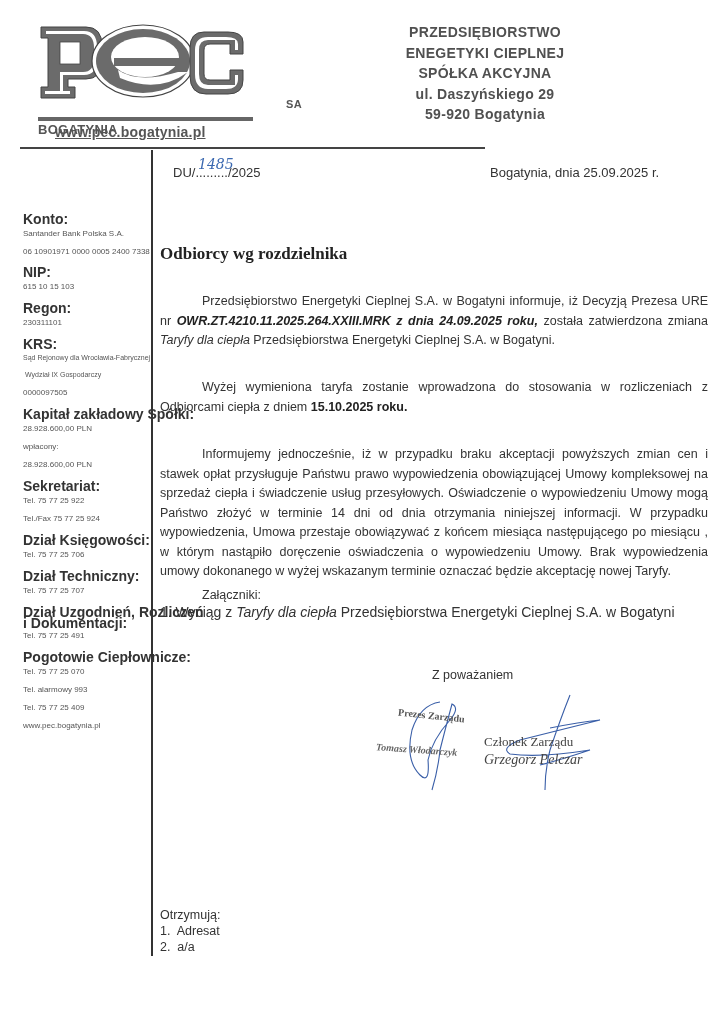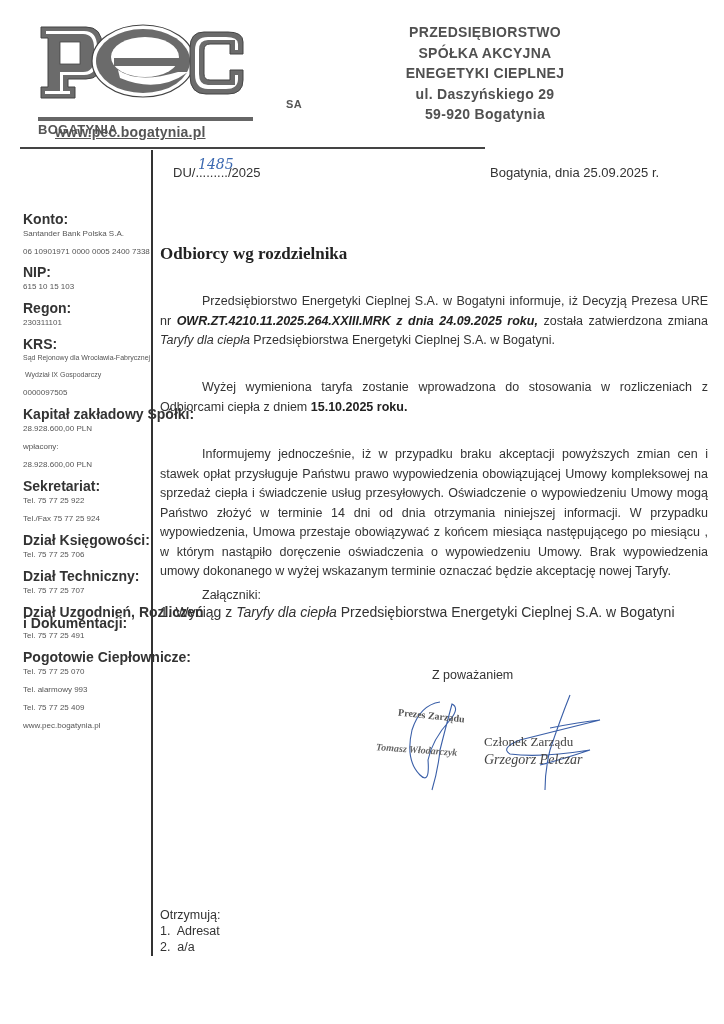--- a/index.html
+++ b/index.html
@@ -81,22 +81,22 @@
   </svg>
   <span class="logo-sa">SA</span>
   <div class="logo-bar"></div>
   <span class="logo-city">BOGATYNIA</span>
 </div>
 <span class="logo-url">www.pec.bogatynia.pl</span>
 <div class="hline"></div>
 
 <div class="company">
   <div>PRZEDSIĘBIORSTWO</div>
+  <div>ENEGETYKI CIEPLNEJ</div>
   <div>SPÓŁKA AKCYJNA</div>
-  <div>ENEGETYKI CIEPLNEJ</div>
   <div>ul. Daszyńskiego 29</div>
   <div>59-920 Bogatynia</div>
 </div>
 
 <div class="vline"></div>
 
 <div class="sidebar">
   <div class="sb-item sb-label" style="top:4px">Konto:</div>
   <div class="sb-item sb-value" style="top:22px">Santander Bank Polska S.A.</div>
   <div class="sb-item sb-value" style="top:40px">06 10901971 0000 0005 2400 7338</div>

